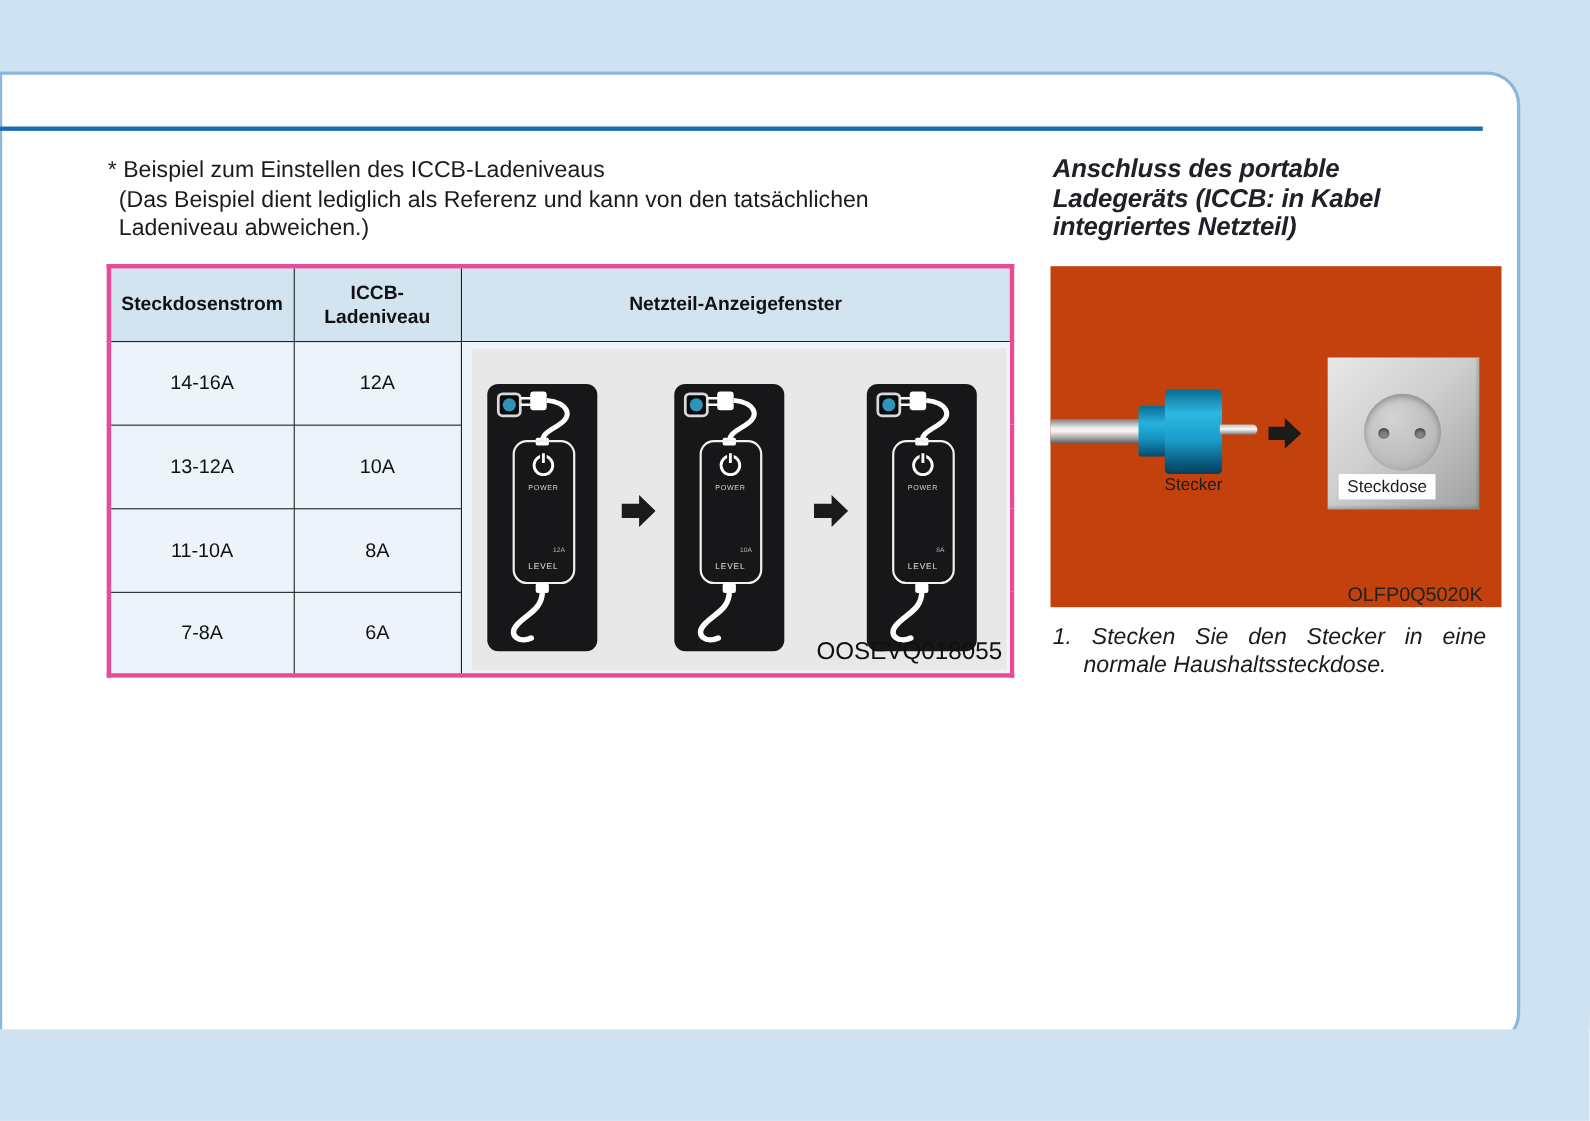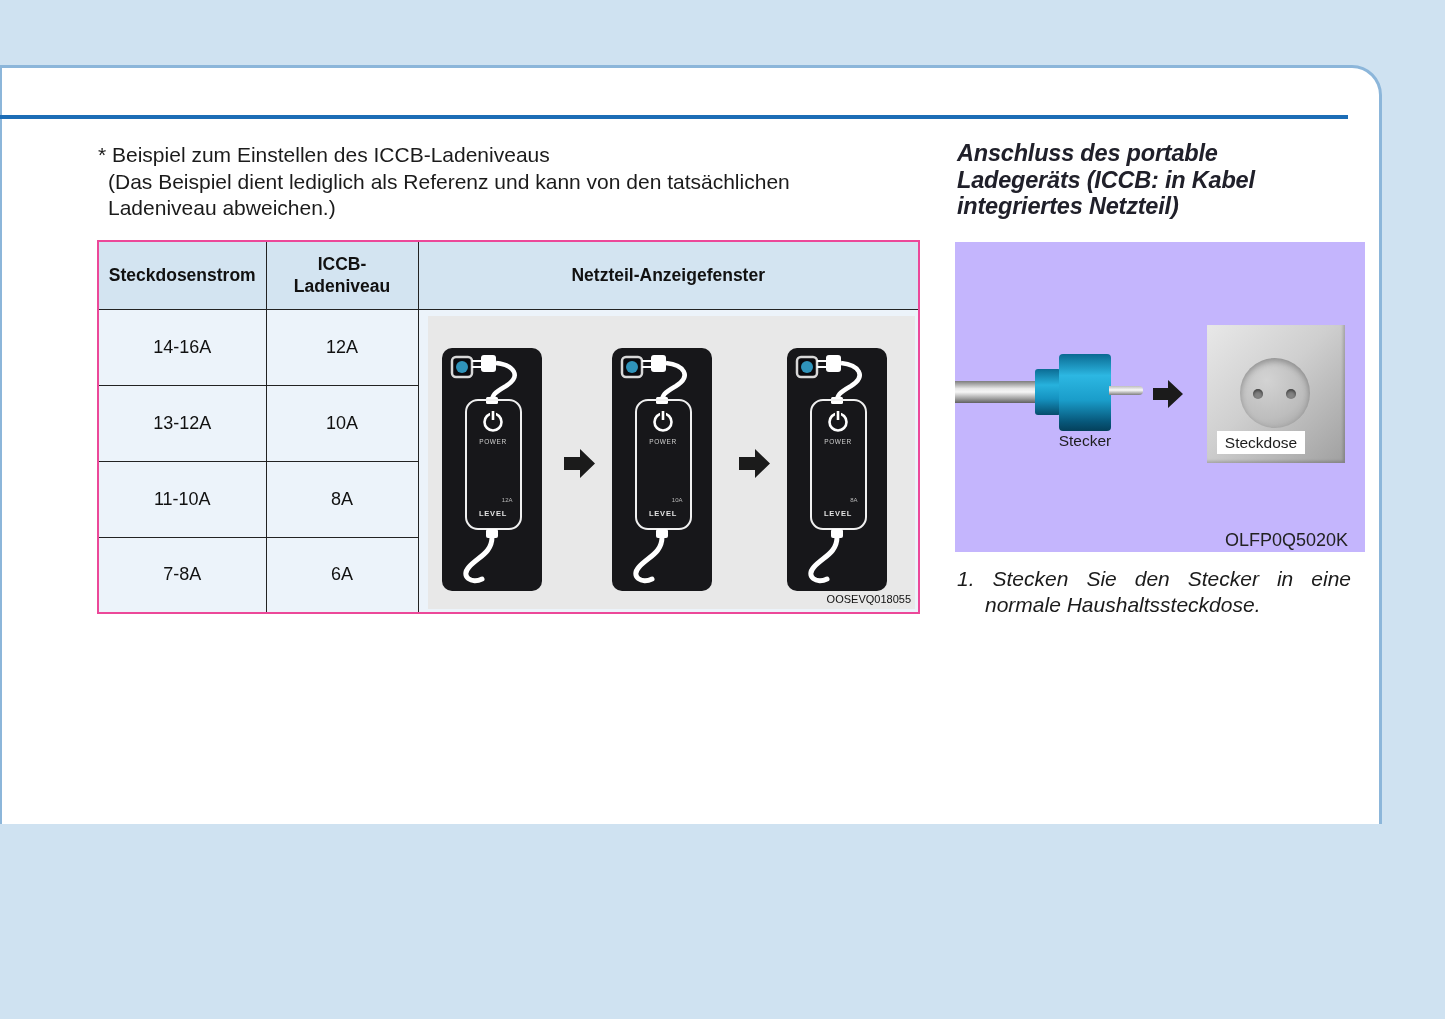--- a/index.html
+++ b/index.html
@@ -1,56 +1,56 @@
 <!DOCTYPE html>
 <html><head>
 <meta charset="utf-8">
 <style>
   html,body{margin:0;padding:0;background:#cfe2f1;}
-  .page{position:relative;width:1445px;height:824px;background:#cfe2f1;
+  .page{position:relative;width:1445px;height:936px;background:#cfe2f1;
         font-family:"Liberation Sans",sans-serif;overflow:hidden;color:#1c1c1c;}
   .panel{position:absolute;left:0;top:65px;width:1382px;height:886px;background:#ffffff;
          border:3px solid #8cb6da;border-left-width:2px;border-radius:0 30px 30px 0;box-sizing:border-box;}
   .rule{position:absolute;left:0;top:115px;width:1348px;height:4px;background:#1c6db6;}
 
   
   .note{position:absolute;left:98px;top:142px;font-size:21px;line-height:26.5px;color:#1b1b1b;}
   .note .ind{margin-left:10px;}
 
   
   .spec{position:absolute;left:97px;top:240px;border-collapse:collapse;table-layout:fixed;}
   .spec th,.spec td{border:1.5px solid #222;box-sizing:border-box;}
-  .spec{border:2px solid #ec4899;}
+  .spec{border:4px solid #ec4899;}
   .spec th{background:#d3e4f1;font-weight:bold;font-size:17.5px;height:68px;text-align:center;color:#111;}
   .spec th.preline{white-space:pre-line;line-height:22px;margin-left:38px;}
   .spec td.val{background:#ecf3fa;font-size:18px;text-align:center;height:76px;color:#111;}
   .spec td.imgcell{background:#ecf3fa;padding:0;position:relative;}
 
   
   .devfig{position:absolute;left:9px;top:6px;right:3px;bottom:3px;background:#e8e8e8;}
   .device{position:absolute;top:32px;width:100px;height:243px;background:#17171a;border-radius:10px;}
   .d1{left:14px;} .d2{left:184px;} .d3{left:359px;}
   .topcable{position:absolute;left:0;top:0;}
   .indic{position:absolute;left:8px;top:7px;}
   .inner{position:absolute;left:23px;top:51px;width:57px;height:131px;border:2.5px solid #f0f0f0;
          border-radius:13px;box-sizing:border-box;text-align:center;}
   .pwricon{margin-top:7px;}
   .pwrlab{color:#cfcfcf;font-size:6.5px;letter-spacing:.6px;margin-top:0;}
   .amplab{position:absolute;right:7px;bottom:25px;color:#b9b9b9;font-size:6px;}
   .lvllab{position:absolute;bottom:10px;left:0;width:100%;text-align:center;color:#e3e3e3;
-          font-size:7.5px;font-weight:bold;letter-spacing:.8px;}
+          font-size:7.5px;font-weight:normal;letter-spacing:.8px;}
   .botcable{position:absolute;left:0;top:179px;}
   .arrow{position:absolute;top:132px;}
   .a1{left:136px;} .a2{left:311px;}
-  .devcap{position:absolute;right:4px;bottom:4px;font-size:11px;color:#111;}
+  .devcap{position:absolute;right:4px;bottom:4px;font-size:22px;color:#111;}
 
   
   .heading{position:absolute;left:957px;top:140px;font-size:23.5px;font-weight:bold;font-style:italic;
            color:#20202a;line-height:26.5px;letter-spacing:-.2px;}
-  .plugfig{position:absolute;left:955px;top:242px;width:410px;height:310px;background:#c4b5fd;}
+  .plugfig{position:absolute;left:955px;top:242px;width:410px;height:310px;background:#c2410c;}
   .cable{position:absolute;left:0;top:139px;width:84px;height:22px;
          background:linear-gradient(180deg,#7d7d7d,#e9e9e9 35%,#f6f6f6 50%,#9f9f9f 80%,#606060);}
   .plug-small{position:absolute;left:80px;top:127px;width:26px;height:46px;border-radius:3px;
          background:linear-gradient(180deg,#0b6c94,#27b2dd 35%,#1592c0 65%,#064c6b);}
   .plug-big{position:absolute;left:104px;top:112px;width:52px;height:77px;border-radius:4px;
          background:linear-gradient(180deg,#0a6a92,#2cb7e2 28%,#1a9dca 60%,#07577a 88%,#04405b);}
   .pin{position:absolute;left:154px;top:144px;width:34px;height:9px;border-radius:0 4px 4px 0;
          background:linear-gradient(180deg,#bdbdbd,#fafafa 45%,#7e7e7e);}
   .lab-stecker{position:absolute;left:88px;top:190px;width:84px;text-align:center;font-size:15.5px;color:#1c1c1c;}
   .arrow-r{position:absolute;left:198px;top:138px;}

